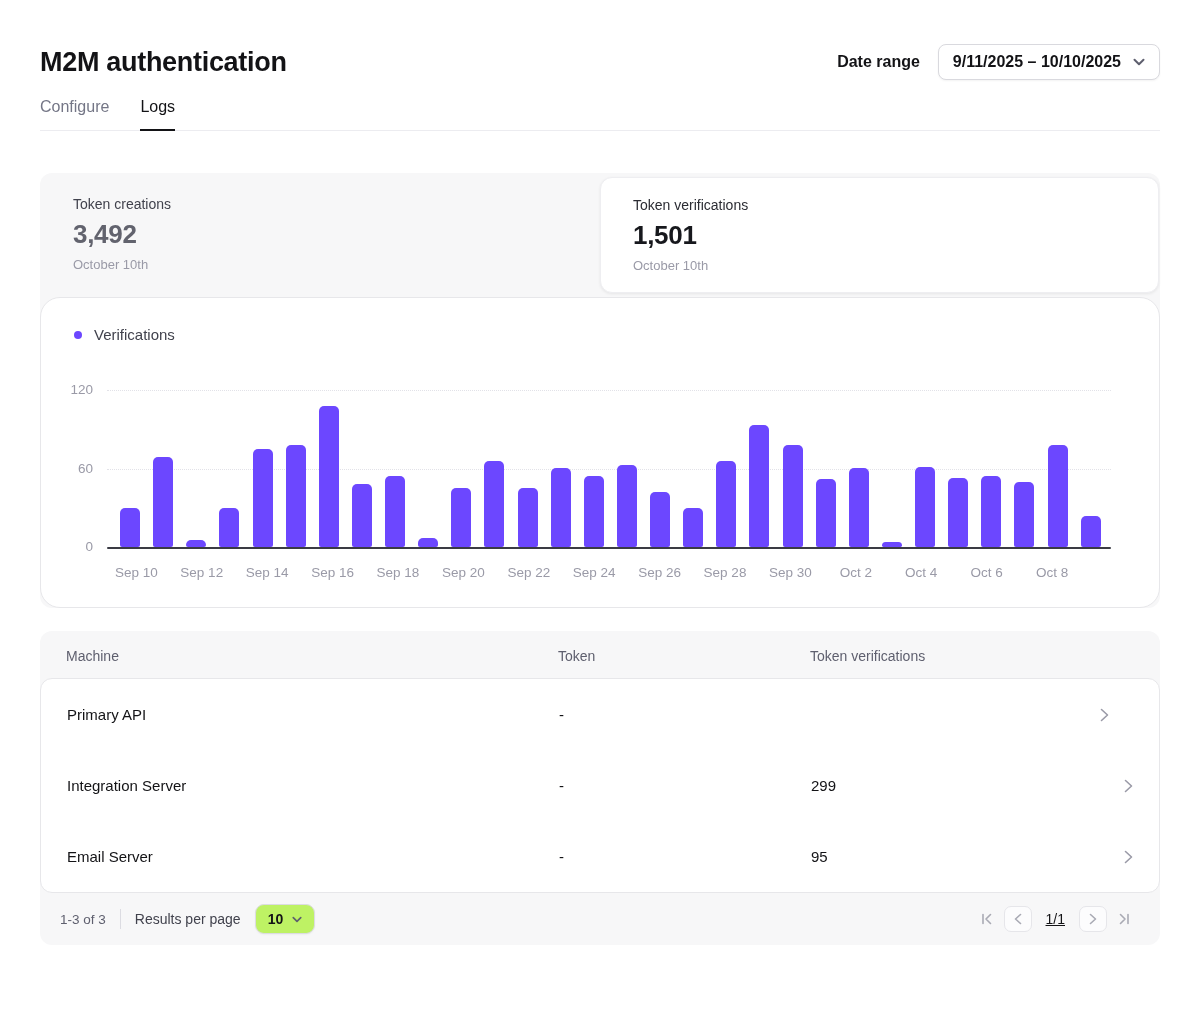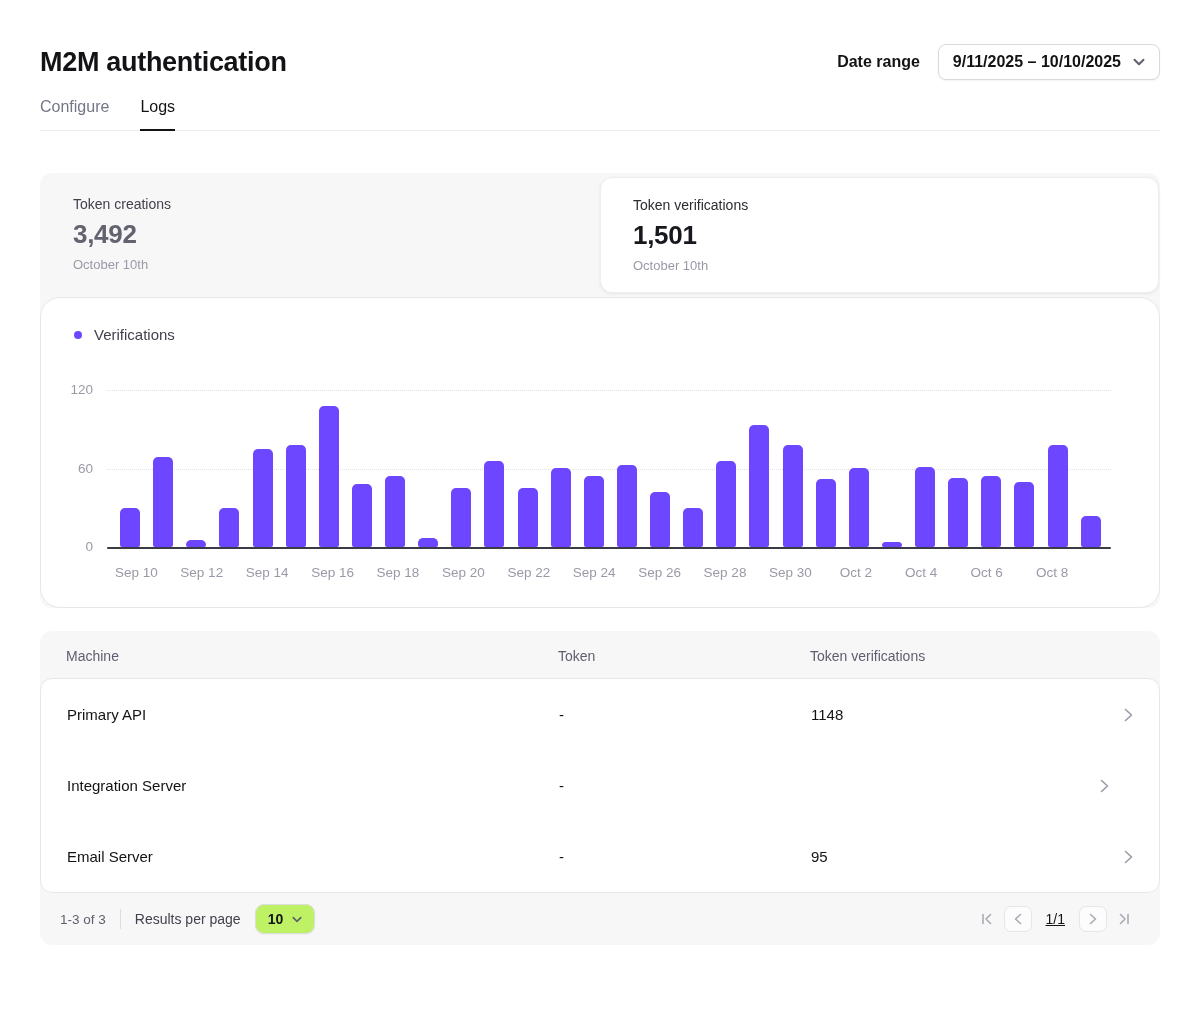--- a/index.html
+++ b/index.html
@@ -254,28 +254,28 @@
     <div class="thead">
       <div>Machine</div>
       <div>Token</div>
       <div>Token verifications</div>
     </div>
 
     <div class="rows">
       <div class="trow">
         <div>Primary API</div>
         <div>-</div>
-        <div>1148</div>
         <svg class="chev-right" viewBox="0 0 9 14">
             <path d="M1.5 1.5 L7.5 7 L1.5 12.5"></path>
           </svg>
       </div>
       <div class="trow">
         <div>Integration Server</div>
         <div>-</div>
+        <div>299</div>
         <svg class="chev-right" viewBox="0 0 9 14">
             <path d="M1.5 1.5 L7.5 7 L1.5 12.5"></path>
           </svg>
       </div>
       <div class="trow">
         <div>Email Server</div>
         <div>-</div>
         <div>95</div>
         <svg class="chev-right" viewBox="0 0 9 14">
             <path d="M1.5 1.5 L7.5 7 L1.5 12.5"></path>

